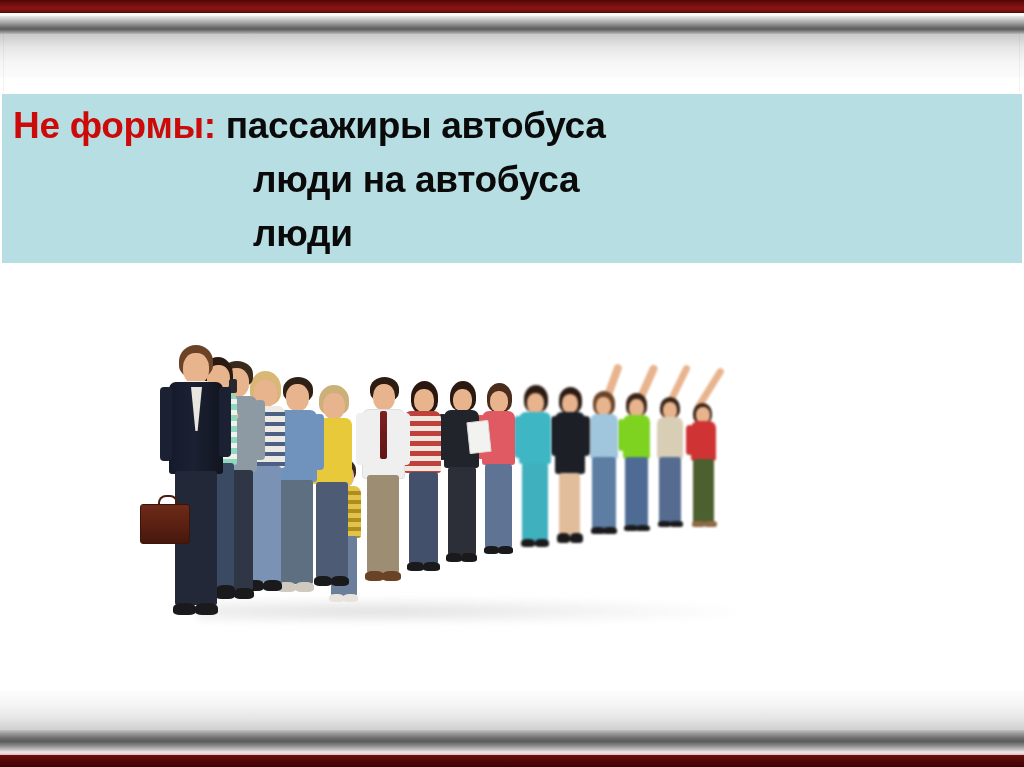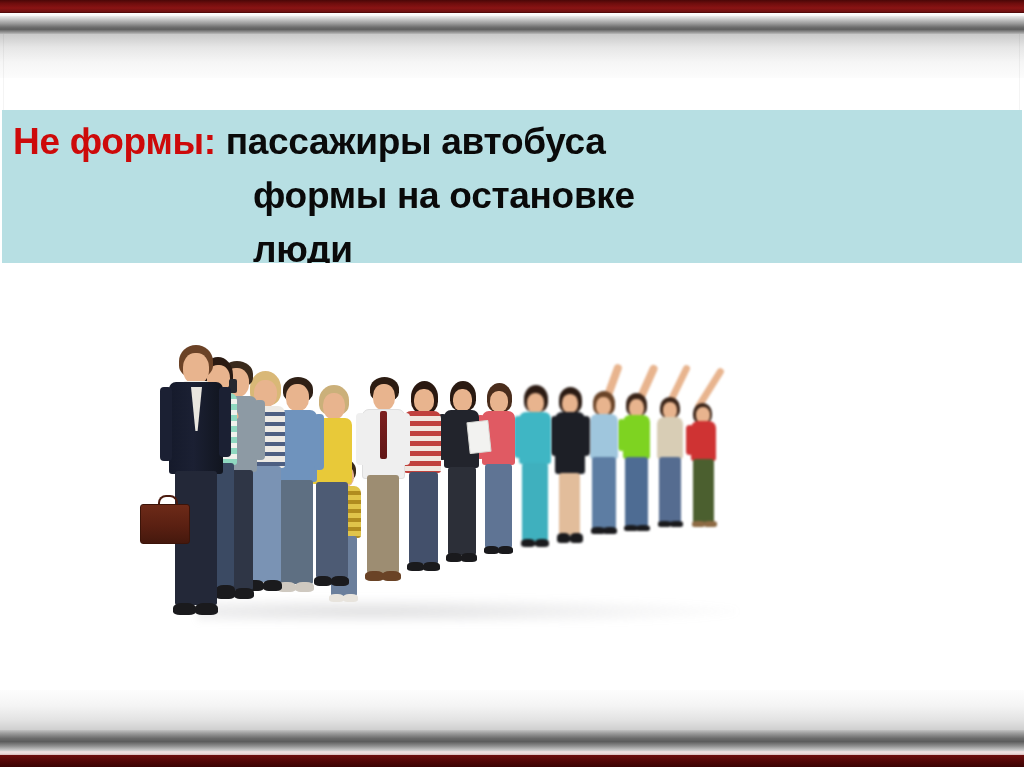--- a/index.html
+++ b/index.html
@@ -100,21 +100,21 @@
     position: absolute;
     left: 1019px; top: 34px;
     width: 1px; height: 700px;
     background: rgba(0,0,0,0.045);
   }
 
   
   .title-band {
     position: absolute;
     left: 2px;
-    top: 110px;
+    top: 94px;
     width: 1020px;
     height: 169px;
     background: #b7dfe3;
   }
   .title-lines {
     position: absolute;
     left: 11px;
     top: 5px;
     width: 1005px;
   }
@@ -232,21 +232,21 @@
   <div class="frame-right-rule"></div>
 
   <div class="title-band">
     <div class="title-lines">
 
       <div class="t-line">
         <span class="t-red">Не формы:</span><span> пассажиры автобуса</span>
       </div>
 
       <div class="t-line indented">
-        <span>формы на остановке</span>
+        <span>люди на автобуса</span>
       </div>
 
       <div class="t-line indented">
         <span>люди</span>
       </div>
 
     </div>
   </div>
 
   <div class="photo-area">

